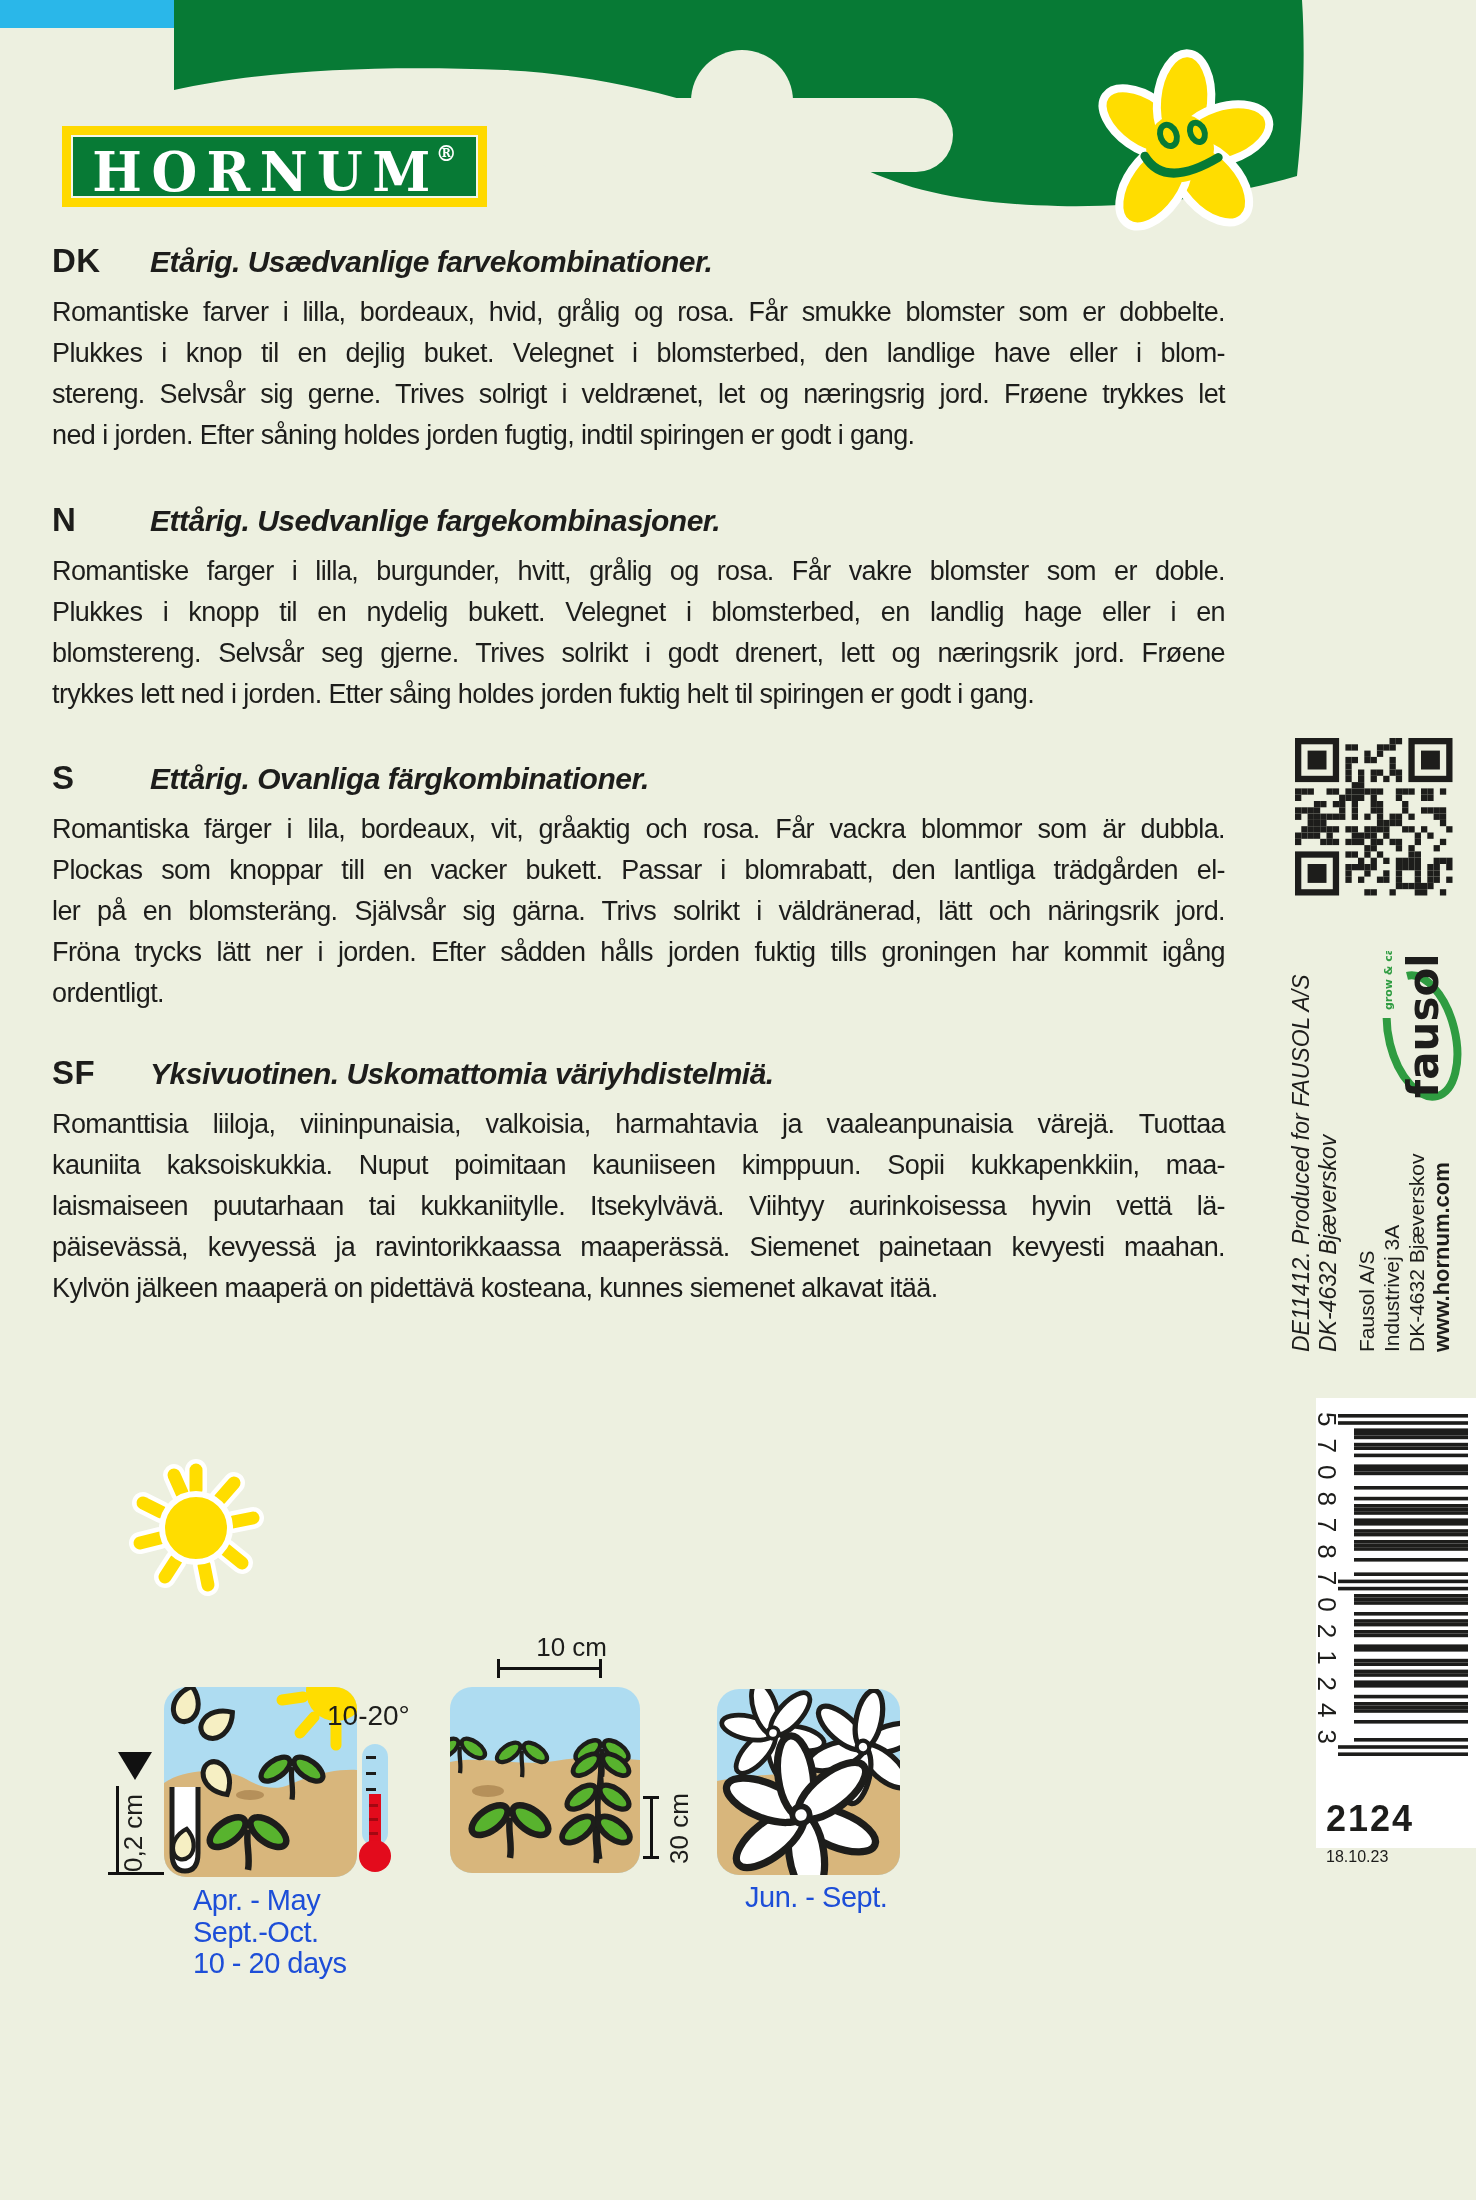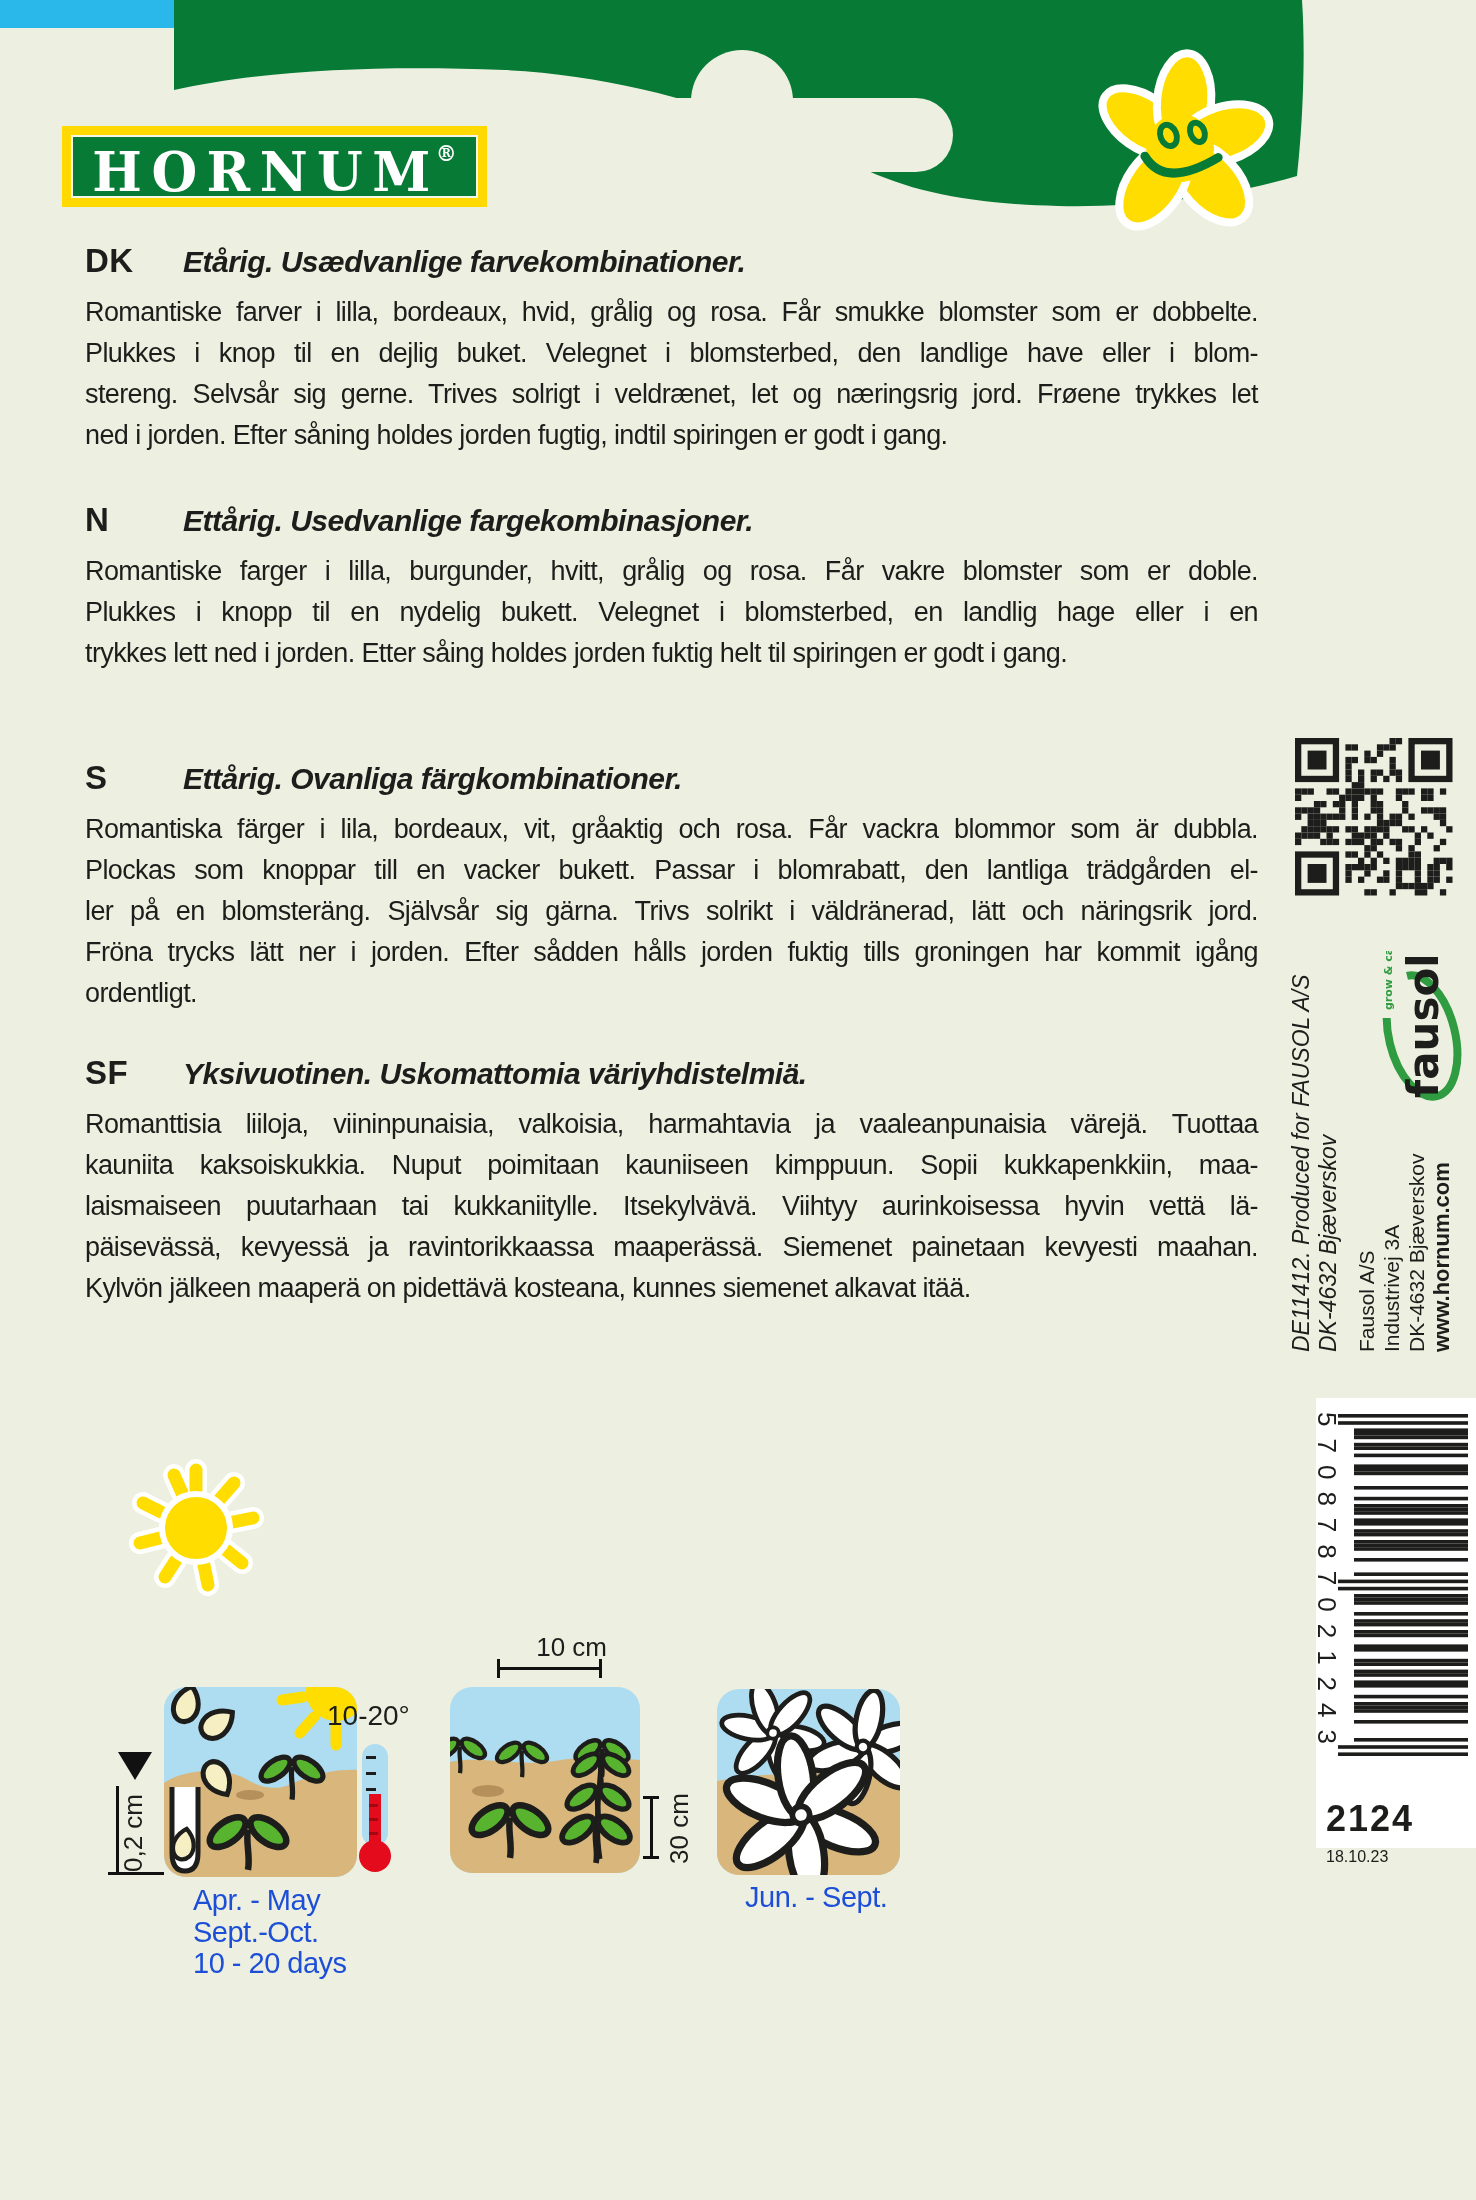--- a/index.html
+++ b/index.html
@@ -1,20 +1,20 @@
 <!DOCTYPE html>
 <html><head>
 <meta charset="utf-8">
 <style>
   html,body{margin:0;padding:0;}
   body{font-family:"Liberation Sans",sans-serif;background:#cfcfcf;}
   #packet{position:relative;width:1476px;height:2200px;background:#edf0e0;overflow:hidden;}
   .abs{position:absolute;}
   
-  .sec{position:absolute;left:52px;width:1173px;color:#1d1d1b;margin-left:33px;}
+  .sec{position:absolute;left:52px;width:1173px;color:#1d1d1b;}
   .hdr{display:flex;align-items:baseline;height:44px;margin-bottom:6px;}
   .lab{flex:0 0 98px;font-weight:bold;font-size:33px;letter-spacing:.5px;}
   .tit{font-weight:bold;font-style:italic;font-size:30px;letter-spacing:-.5px;}
   .ln{font-size:27px;line-height:41px;letter-spacing:-.6px;text-align:justify;text-align-last:justify;white-space:normal;}
   .ln.e{text-align-last:left;}
   
   #logo{left:62px;top:126px;width:425px;height:81px;background:#ffd900;padding:0;box-sizing:border-box;}
   #logo .inner{position:absolute;left:9px;top:9px;right:9px;bottom:9px;background:#077a35;box-shadow:inset 0 0 0 2px #f4f6e8;display:flex;align-items:flex-end;justify-content:center;}
   #logo .word{color:#fff;font-family:"DejaVu Serif",serif;font-weight:bold;font-size:50px;letter-spacing:9px;line-height:1;transform:scale(1.05,1.08);}
   #logo sup{font-size:20px;letter-spacing:0;vertical-align:28px;margin-left:-4px;}
@@ -138,20 +138,21 @@
     <div class="ln e">ned i jorden. Efter såning holdes jorden fugtig, indtil spiringen er godt i gang.</div>
   </section>
 
   <section class="sec" style="top:501px">
     <div class="hdr">
         <span class="lab">N</span>
       <span class="tit">Ettårig. Usedvanlige fargekombinasjoner.</span>
       </div>
     <div class="ln">Romantiske farger i lilla, burgunder, hvitt, grålig og rosa.  Får vakre blomster som er doble.</div>
     <div class="ln">Plukkes i knopp til en nydelig bukett. Velegnet i blomsterbed, en landlig hage eller i en</div>
+    <div class="ln">blomstereng. Selvsår seg gjerne. Trives solrikt i godt drenert, lett og næringsrik jord. Frøene</div>
     <div class="ln e">trykkes lett ned i jorden. Etter såing holdes jorden fuktig helt til spiringen er godt i gang.</div>
   </section>
 
   <section class="sec" style="top:759px">
     <div class="hdr">
         <span class="lab">S</span>
       <span class="tit">Ettårig. Ovanliga färgkombinationer.</span>
       </div>
     <div class="ln">Romantiska färger i lila, bordeaux, vit, gråaktig och rosa. Får vackra blommor som är dubbla.</div>
     <div class="ln">Plockas som knoppar till en vacker bukett. Passar i blomrabatt, den lantliga trädgården el-</div>

